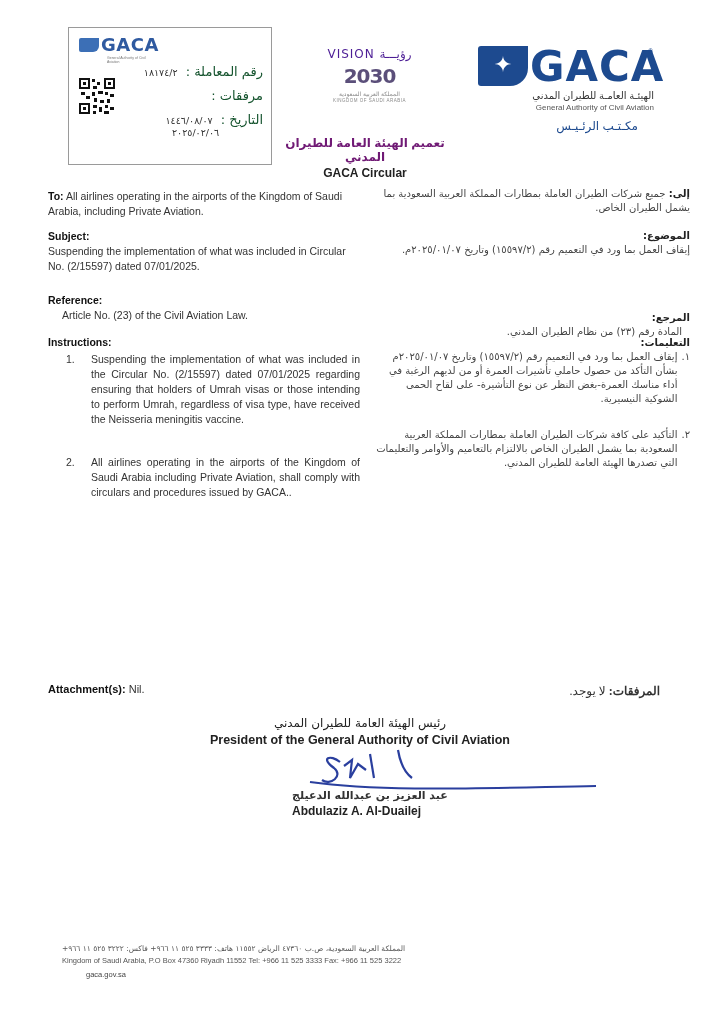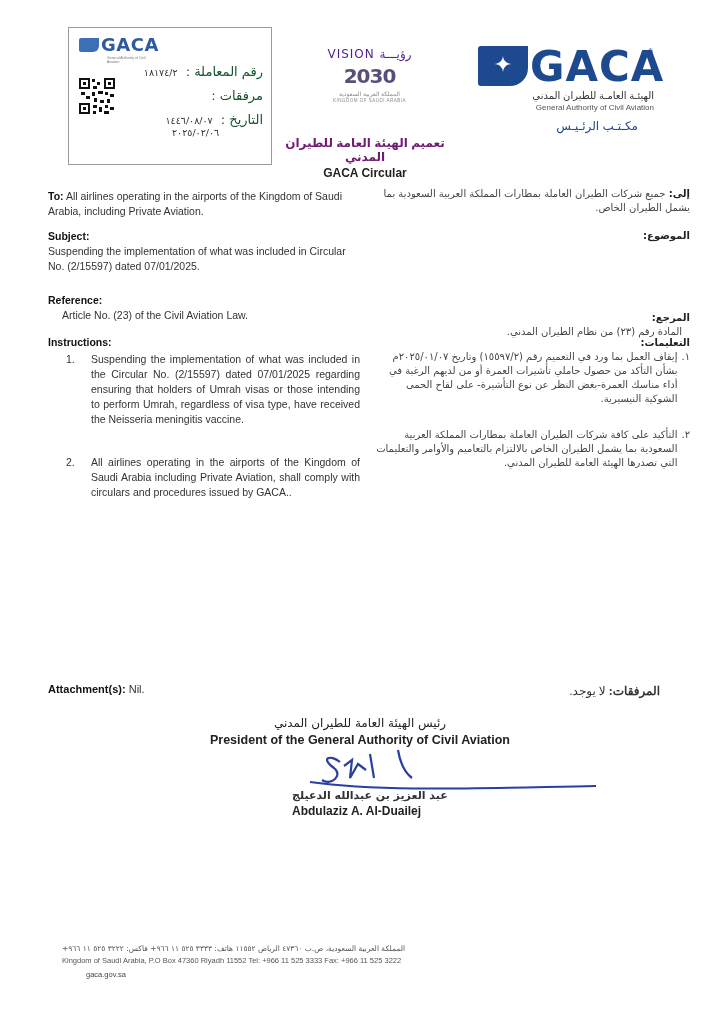--- a/index.html
+++ b/index.html
@@ -158,20 +158,21 @@
     <span>All airlines operating in the airports of the Kingdom of Saudi Arabia including Private Aviation, shall comply with circulars and procedures issued by GACA..</span>
   </div>
 </div>
 
 <div class="ar-col" style="top:187px;">
   <span class="albl">إلى:</span>
   <span>جميع شركات الطيران العاملة بمطارات المملكة العربية السعودية بما يشمل الطيران الخاص.</span>
 </div>
 <div class="ar-col" style="top:229px;">
   <div class="albl">الموضوع:</div>
+  <div>إيقاف العمل بما ورد في التعميم رقم (١٥٥٩٧/٢) وتاريخ ٢٠٢٥/٠١/٠٧م.</div>
 </div>
 <div class="ar-col" style="top:311px;">
   <div class="albl">المرجع:</div>
   <div style="padding-right:8px;">المادة رقم (٢٣) من نظام الطيران المدني.</div>
 </div>
 <div class="ar-col" style="top:336px;">
   <div class="albl">التعليمات:</div>
   <div style="display:flex; gap:4px;">
     <span>١.</span>
     <span>إيقاف العمل بما ورد في التعميم رقم (١٥٥٩٧/٢) وتاريخ ٢٠٢٥/٠١/٠٧م بشأن التأكد من حصول حاملي تأشيرات العمرة أو من لديهم الرغبة في أداء مناسك العمرة-بغض النظر عن نوع التأشيرة- على لقاح الحمى الشوكية النيسيرية.</span>

